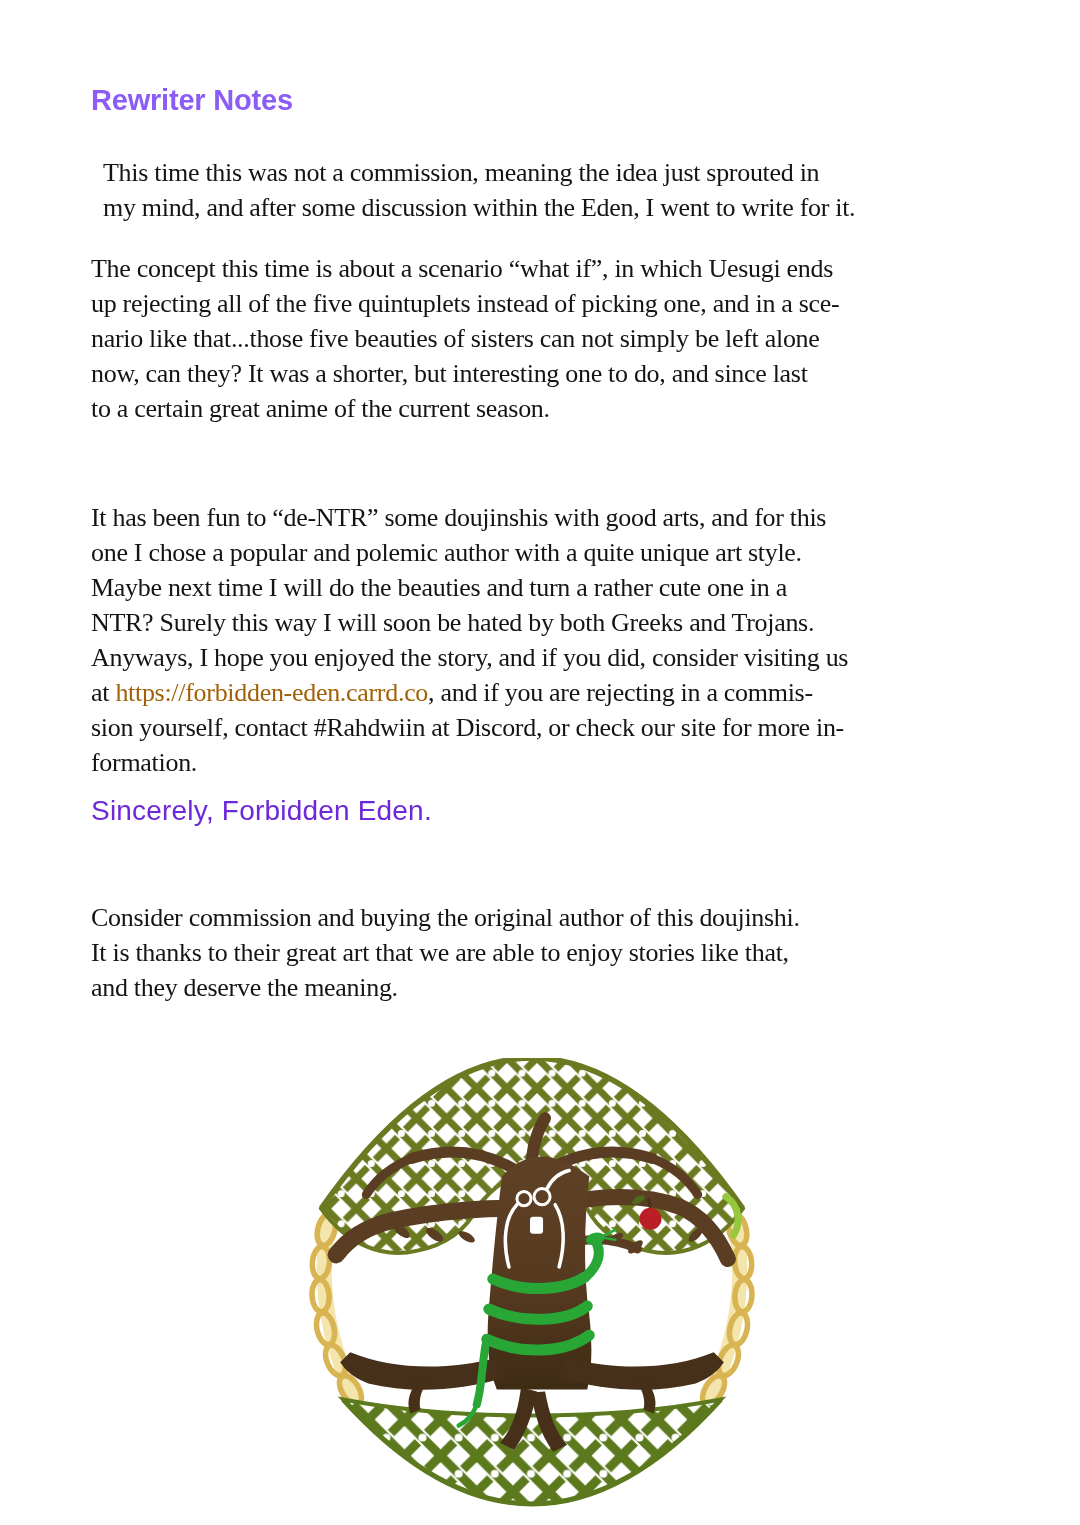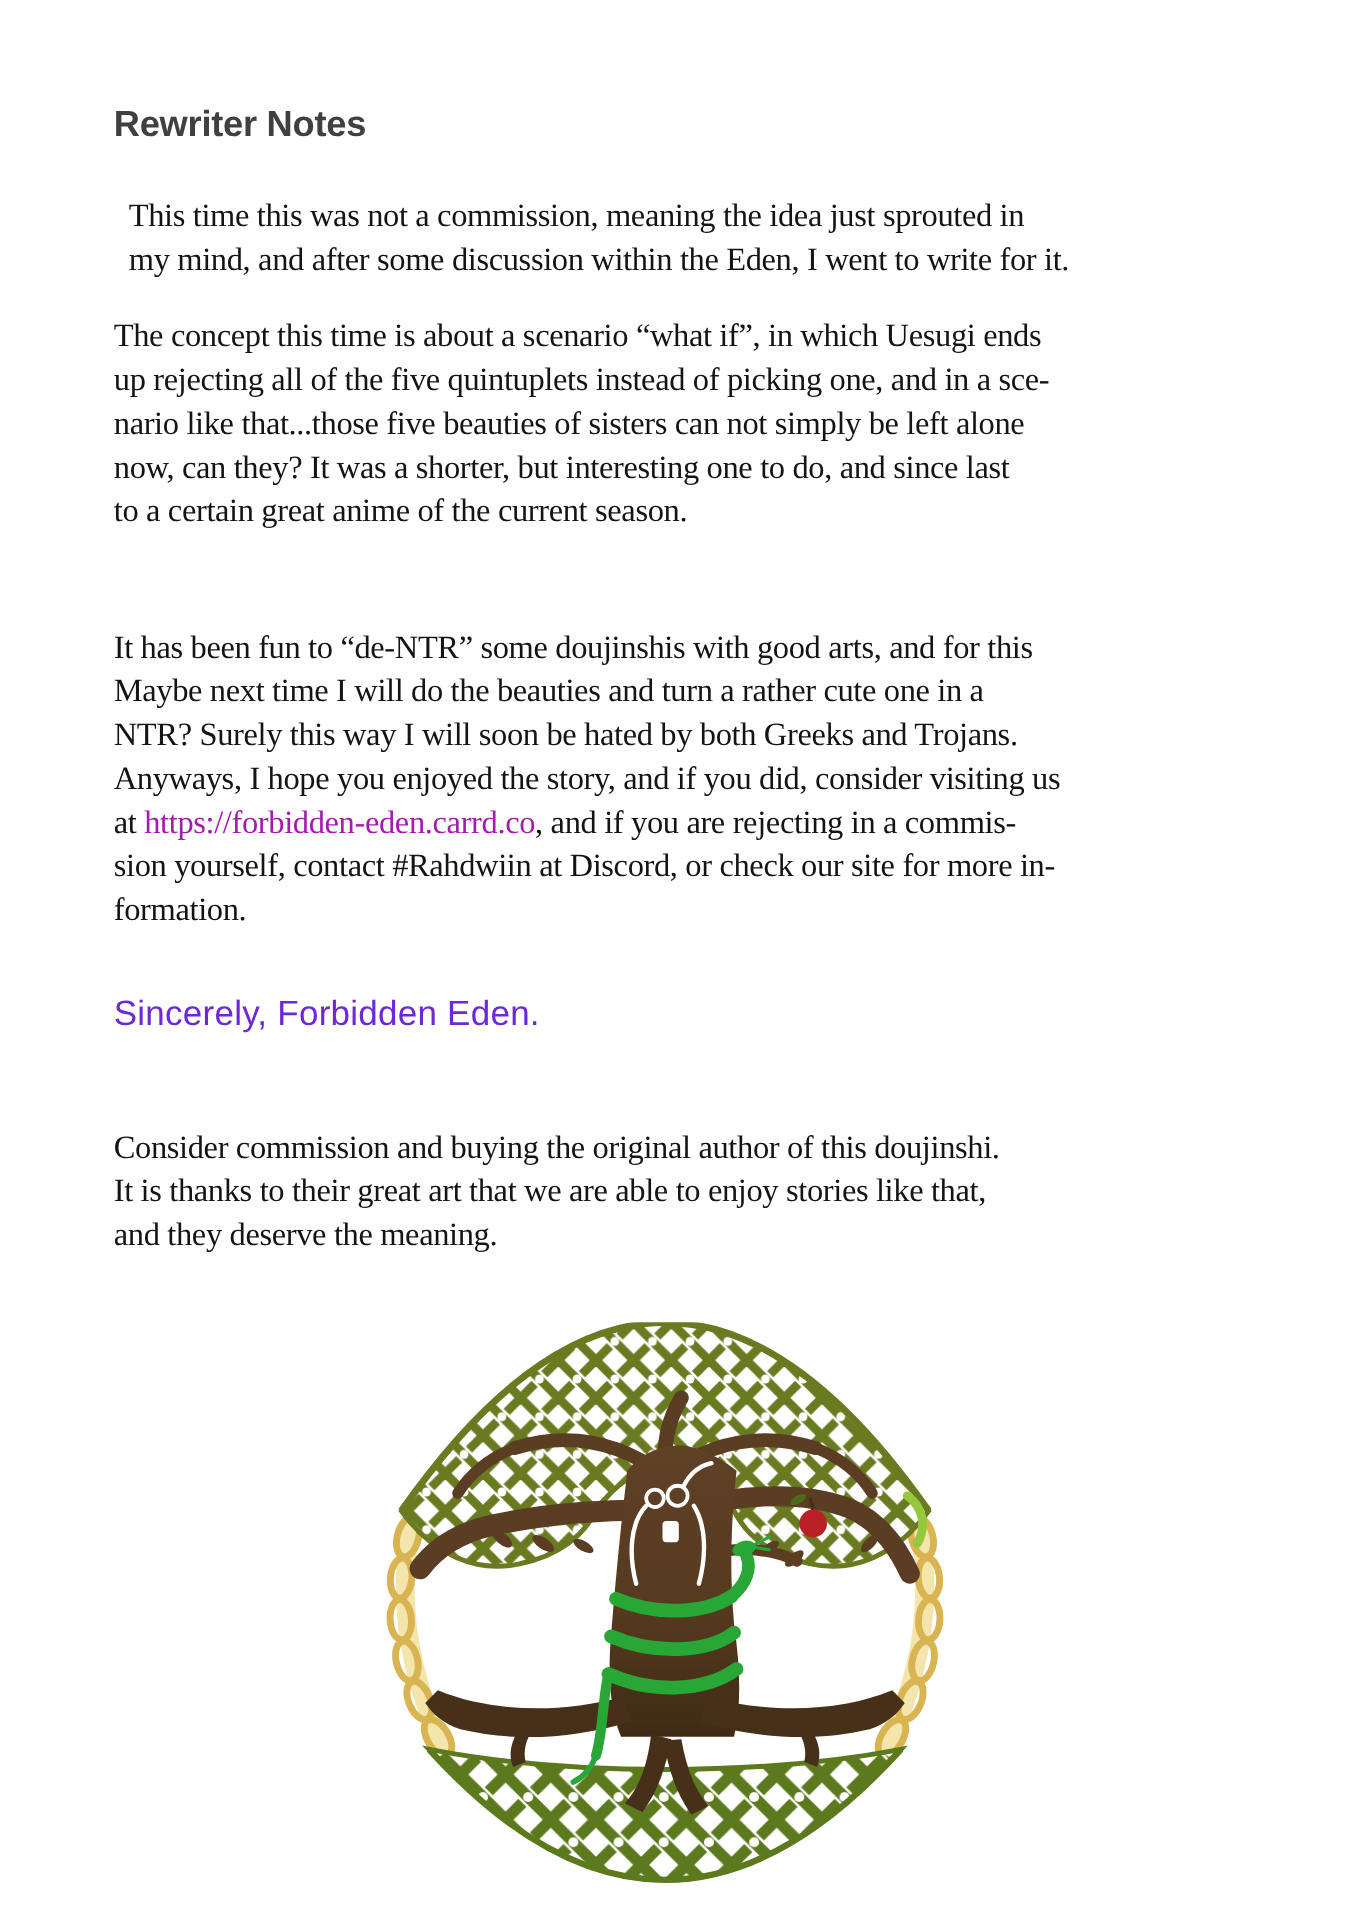--- a/index.html
+++ b/index.html
@@ -7,34 +7,34 @@
     position:relative;
     width:1080px;height:1525px;
     background:#ffffff;
     overflow:hidden;
     font-family:"Liberation Serif", serif;
     color:#141414;
   }
   .heading{
     position:absolute;left:91px;top:84px;
     font-family:"Liberation Sans", sans-serif;
-    font-weight:700;font-size:29px;letter-spacing:-0.2px;color:#404040;text-align:right;
+    font-weight:700;font-size:29px;letter-spacing:-0.2px;color:#8b5cf6;text-align:right;
   }
   .para{position:absolute;left:91px;width:900px;font-size:26px;line-height:35px;letter-spacing:-0.3px;}
   .para .ln{white-space:nowrap;}
   .p1{top:155px;margin-left:12px;}
   .p2{top:251px;}
   .p3{top:500px;}
   .p4{top:900px;}
   .signature{
     position:absolute;left:91px;top:795px;
     font-family:"Liberation Sans", sans-serif;
     font-size:28px;color:#6d28d9;letter-spacing:0.2px;
   }
-  a.site-link{color:#a21caf;text-decoration:none;}
+  a.site-link{color:#a16207;text-decoration:none;}
   .logo{position:absolute;left:296px;top:1058px;width:472px;height:452px;}
   .logo svg{display:block;width:100%;height:100%;}
 </style>
 </head>
 <body>
 
 <div class="page">
 
   <div class="heading">Rewriter Notes</div>
 
@@ -46,20 +46,21 @@
   <div class="para p2">
     <div class="ln">The concept this time is about a scenario “what if”, in which Uesugi ends</div>
     <div class="ln">up rejecting all of the five quintuplets instead of picking one, and in a sce-</div>
     <div class="ln">nario like that...those five beauties of sisters can not simply be left alone</div>
     <div class="ln">now, can they? It was a shorter, but interesting one to do, and since last</div>
     <div class="ln">to a certain great anime of the current season.</div>
   </div>
 
   <div class="para p3">
     <div class="ln">It has been fun to “de-NTR” some doujinshis with good arts, and for this</div>
+    <div class="ln">one I chose a popular and polemic author with a quite unique art style.</div>
     <div class="ln">Maybe next time I will do the beauties and turn a rather cute one in a</div>
     <div class="ln">NTR? Surely this way I will soon be hated by both Greeks and Trojans.</div>
     <div class="ln">Anyways, I hope you enjoyed the story, and if you did, consider visiting us</div>
     <div class="ln"><span>at </span><a class="site-link" href="#">https://forbidden-eden.carrd.co</a><span>, and if you are rejecting in a commis-</span></div>
     <div class="ln">sion yourself, contact #Rahdwiin at Discord, or check our site for more in-</div>
     <div class="ln">formation.</div>
   </div>
 
   <div class="signature">Sincerely, Forbidden Eden.</div>
 

